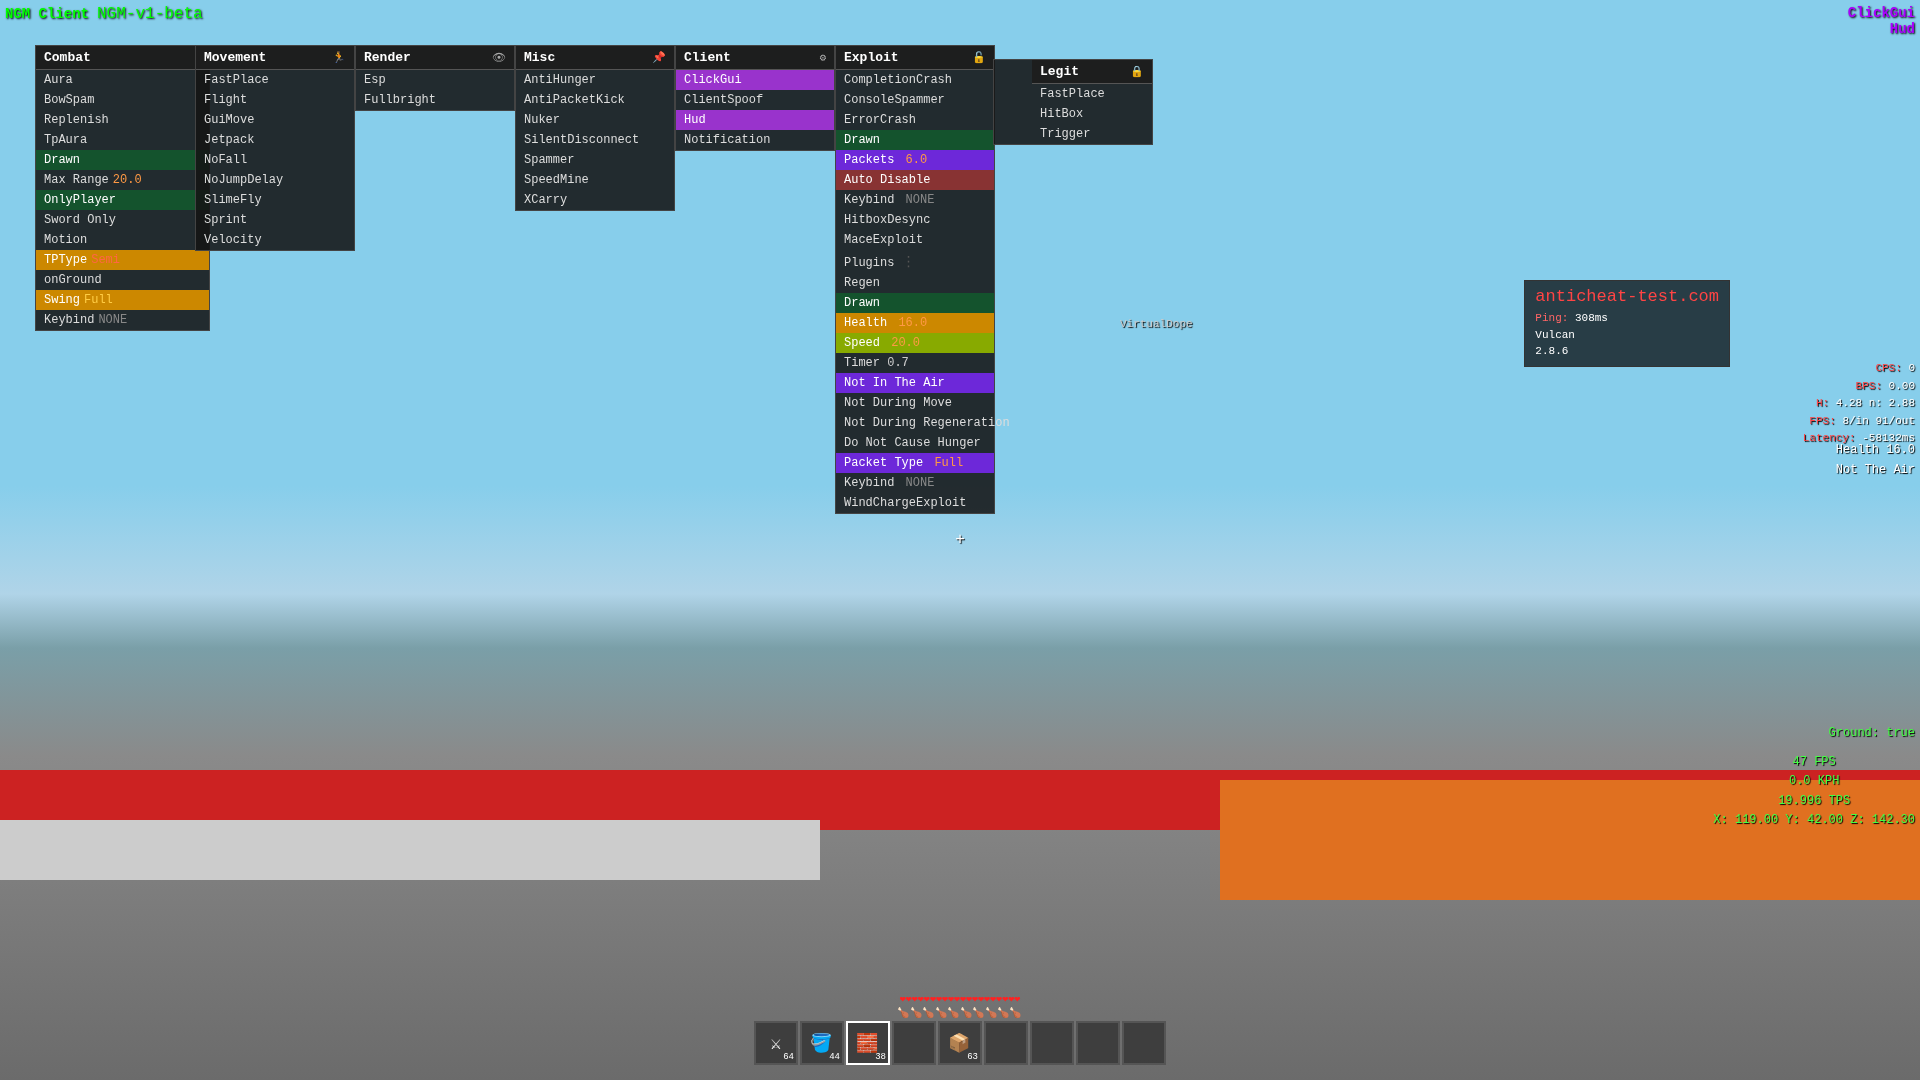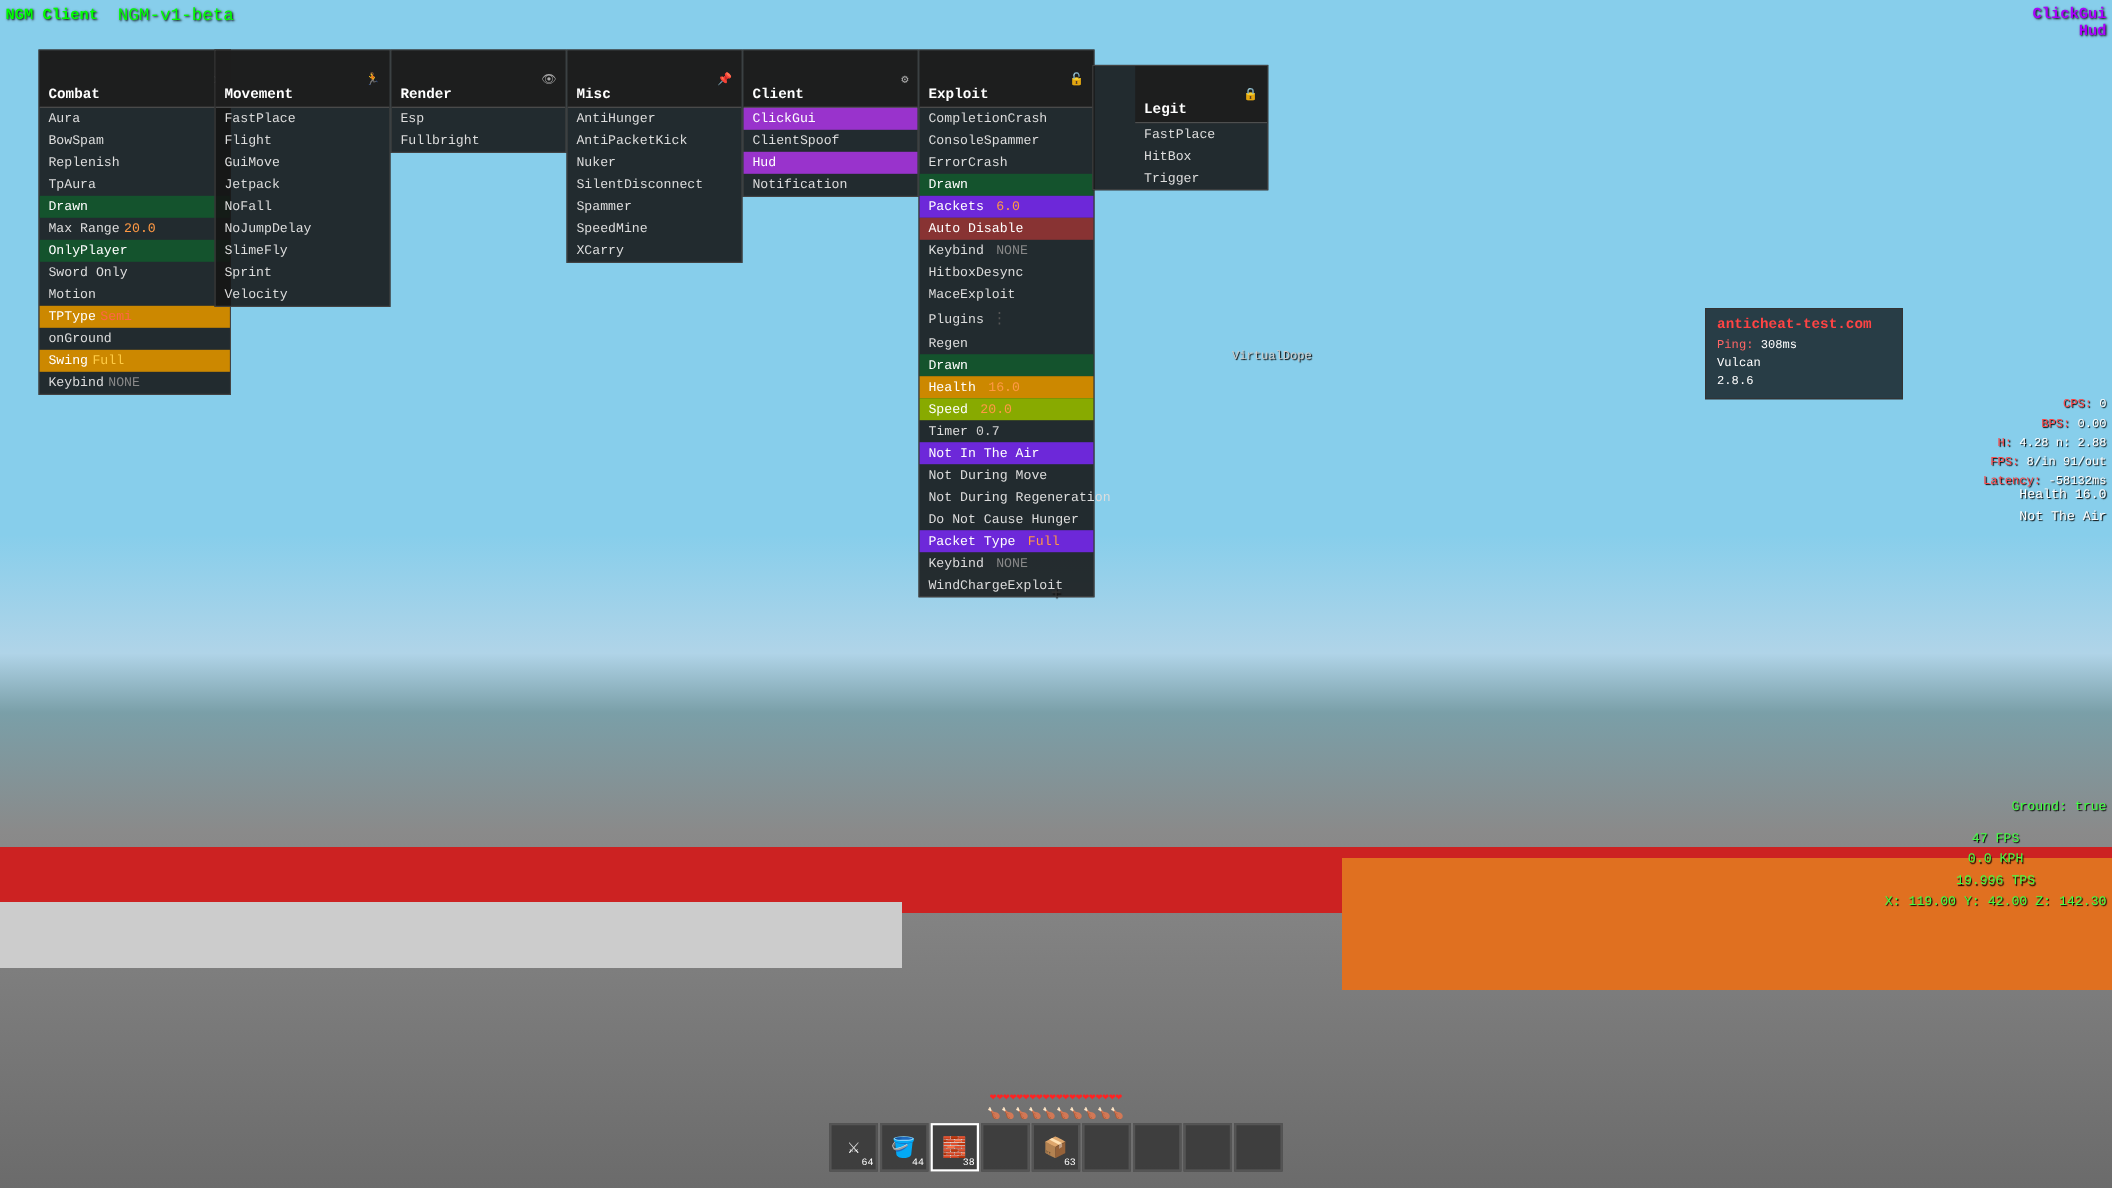--- a/index.html
+++ b/index.html
@@ -57,21 +57,21 @@
       inset: 0;
       z-index: 10;
     }
 
     
     .title-bar {
       position: absolute;
       top: 5px;
       left: 5px;
       display: flex;
-      gap: 18px;
+      gap: 8px;
       align-items: center;
     }
 
     .client-name {
       color: #00ff00;
       font-weight: bold;
       font-size: 14px;
       text-shadow: 1px 1px 2px #000;
     }
 
@@ -118,21 +118,20 @@
       padding: 4px 8px;
       background: rgba(30, 30, 30, 0.95);
       border-bottom: 1px solid #555;
       cursor: move;
     }
 
     .panel-title {
       color: #ffffff;
       font-size: 13px;
       font-weight: bold;
-      margin-top: 28px;
     }
 
     .panel-icon {
       color: #aaaaaa;
       font-size: 11px;
     }
 
     .panel-item {
       padding: 3px 8px;
       color: #dddddd;
@@ -199,22 +198,22 @@
       background: rgba(0,0,0,0.7);
       border: 1px solid #333;
       padding: 6px 10px;
       color: #ff4444;
       font-size: 12px;
       min-width: 180px;
     }
 
     .anticheat-title {
       color: #ff4444;
-      font-size: 13px;
-      font-weight: bold;
+      font-size: 17px;
+      font-weight: normal;
       margin-bottom: 4px;
     }
 
     .anticheat-row {
       color: #ff6666;
       font-size: 11px;
       line-height: 1.5;
     }
 
     .anticheat-value {

